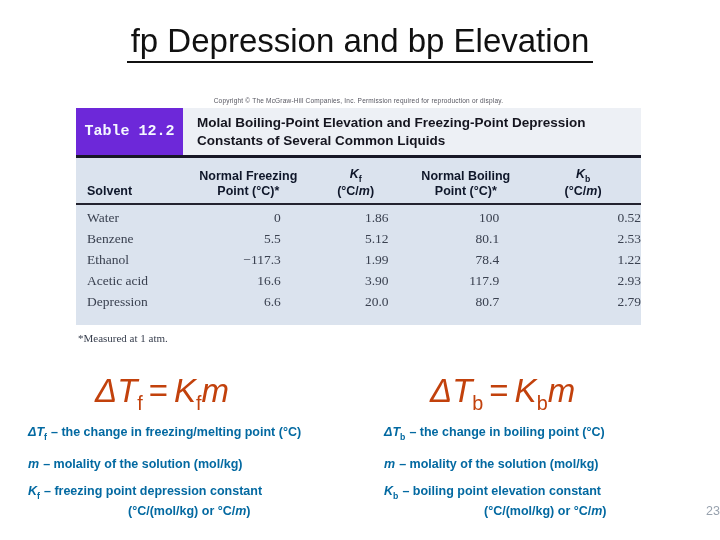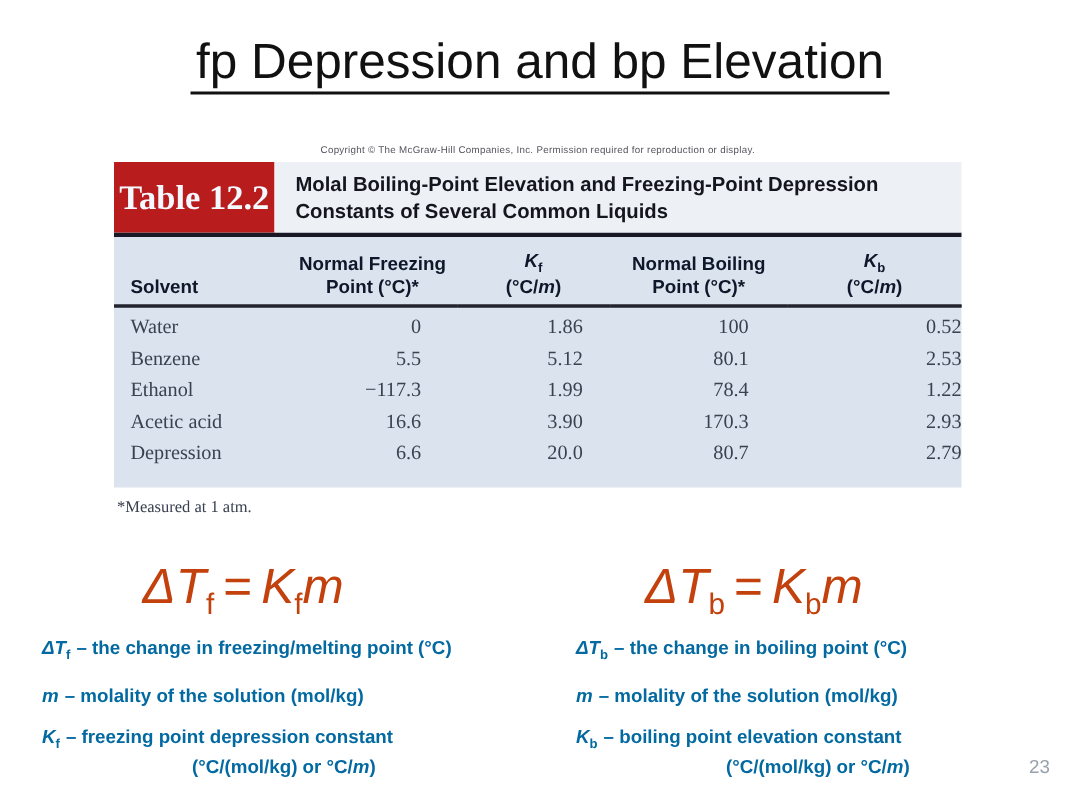--- a/index.html
+++ b/index.html
@@ -19,22 +19,22 @@
 
   
   .table-figure{position:absolute;left:76px;top:97px;width:565px;margin:0;}
   .copyright{
     text-align:center;font-size:6.5px;color:#55555f;margin-bottom:4px;
     letter-spacing:.2px;
   }
   .table-card{width:565px;}
   .card-header{display:flex;height:47px;border-bottom:3px solid #181826;}
   .table-label{
-    width:107px;flex:0 0 107px;background:#b91c1c;color:#f4f8ff;
-    font-family:Liberation Serif, serif;font-weight:bold;font-size:23px;
+    width:107px;flex:0 0 107px;background:#6d28d9;color:#f4f8ff;
+    font-family:Liberation Mono, monospace;font-weight:bold;font-size:15px;
     display:flex;align-items:center;justify-content:center;
   }
   .table-caption{
     flex:1;background:#edf0f5;color:#15151f;font-weight:bold;font-size:13.5px;
     line-height:1.3;padding:5px 8px 4px 14px;display:flex;flex-direction:column;
     justify-content:center;
   }
   .card-body{background:#dbe3ee;padding:7px 0 12px 0;}
   table.data{width:100%;border-collapse:collapse;table-layout:fixed;}
   col.c-solvent{width:20.5%;} col.c-fp{width:20%;} col.c-kf{width:18%;}
@@ -82,21 +82,21 @@
   .def-right{left:384px;}
   .def-line{margin:0 0 12px 0;white-space:nowrap;}
   .def-line.tight{margin-bottom:1px;}
   .def-sym{font-style:italic;}
   .def-col sub{font-size:70%;font-style:normal;}
   .def-text{margin-left:4px;}
   .unit-line{margin-left:100px;white-space:nowrap;}
 
   
   .page-number{
-    position:absolute;left:686px;top:504px;font-size:12.5px;color:#98a2ae;
+    position:absolute;left:706px;top:504px;font-size:12.5px;color:#98a2ae;
   }
 </style>
 </head>
 <body>
 
 <div class="slide">
 
   <div class="title-wrap">
     <h1 class="slide-title">fp Depression and bp Elevation</h1>
   </div>
@@ -161,21 +161,21 @@
                 <td>Ethanol</td>
                 <td>−117.3</td>
                 <td>1.99</td>
                 <td>78.4</td>
                 <td>1.22</td>
               </tr>
               <tr>
                 <td>Acetic acid</td>
                 <td>16.6</td>
                 <td>3.90</td>
-                <td>170.3</td>
+                <td>117.9</td>
                 <td>2.93</td>
               </tr>
               <tr>
                 <td>Depression</td>
                 <td>6.6</td>
                 <td>20.0</td>
                 <td>80.7</td>
                 <td>2.79</td>
               </tr>
             </tbody>

